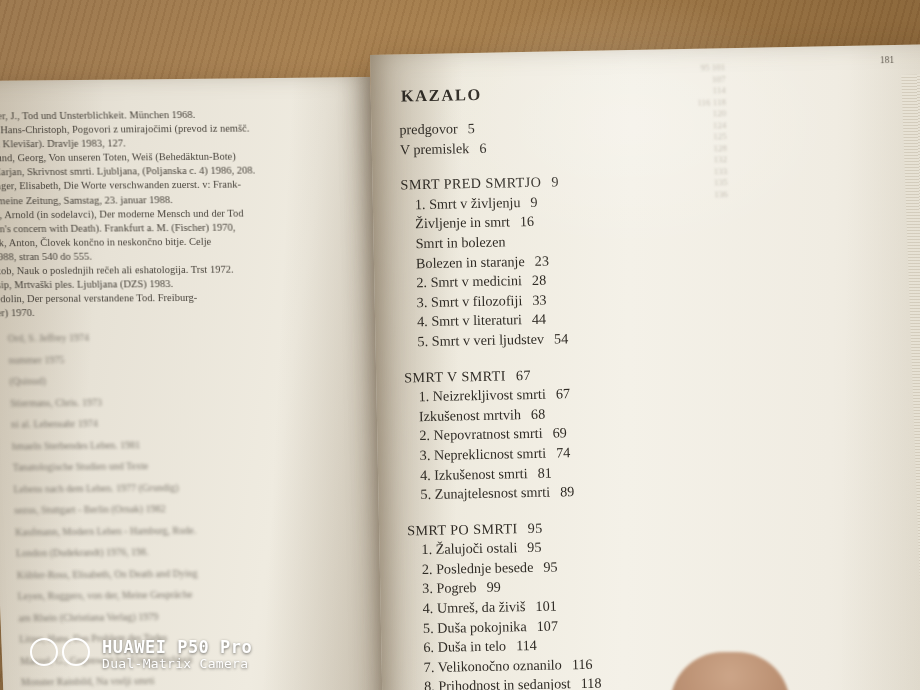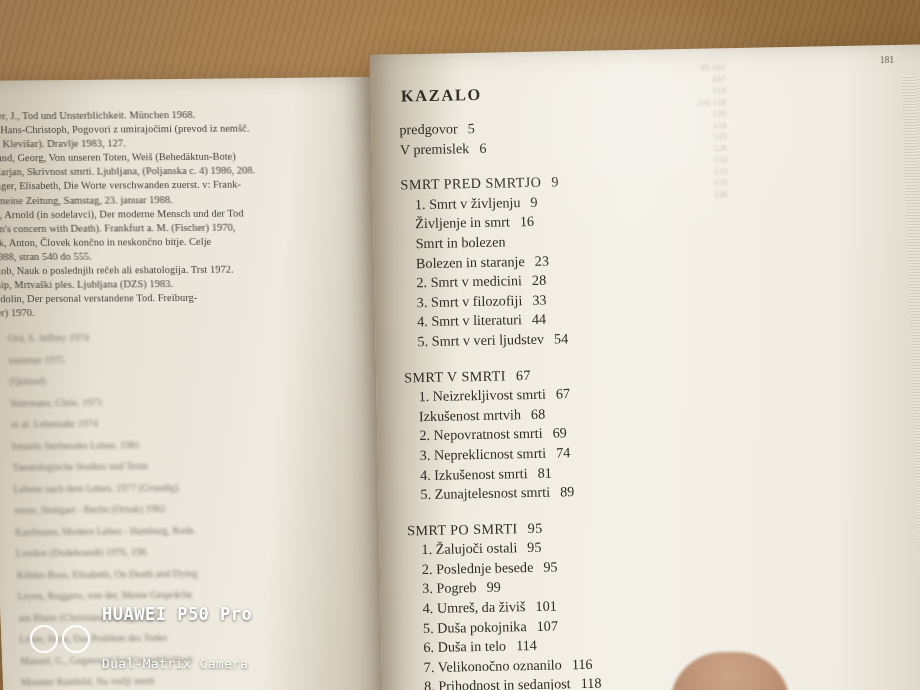--- a/index.html
+++ b/index.html
@@ -173,41 +173,41 @@
   .lvl1 { margin-left: 14px; }
   .gap-before { margin-top: 16px; }
   .sec-head { font-size: 14.6px; letter-spacing: 0.4px; }
 
   
   .watermark {
     position: absolute;
     left: 30px;
     bottom: 18px;
     display: flex;
-    align-items: center;
+    align-items: flex-start;
     gap: 12px;
     color: #ffffff;
     text-shadow: 0 1px 3px rgba(0,0,0,0.55);
   }
   .wm-lenses {
     display: flex;
     gap: 4px;
   }
   .wm-lenses span {
     display: block;
     width: 24px; height: 24px;
     border: 2.6px solid #ffffff;
     border-radius: 50%;
   }
   .wm-text {
     font-family: "DejaVu Sans Mono", monospace;
     line-height: 1.12;
   }
   .wm-brand { font-size: 17px; font-weight: bold; letter-spacing: 0.5px; }
-  .wm-sub { font-size: 13px; letter-spacing: 0.3px; margin-top: 33px; }
+  .wm-sub { font-size: 13px; letter-spacing: 0.3px; }
 
   .finger {
     position: absolute;
     right: 130px;
     bottom: -42px;
     width: 120px;
     height: 80px;
     background: radial-gradient(ellipse at 50% 30%, #caa183 0%, #b98c6d 60%, #a87b5c 100%);
     border-radius: 60px 60px 30px 30px;
     filter: blur(1.5px);

